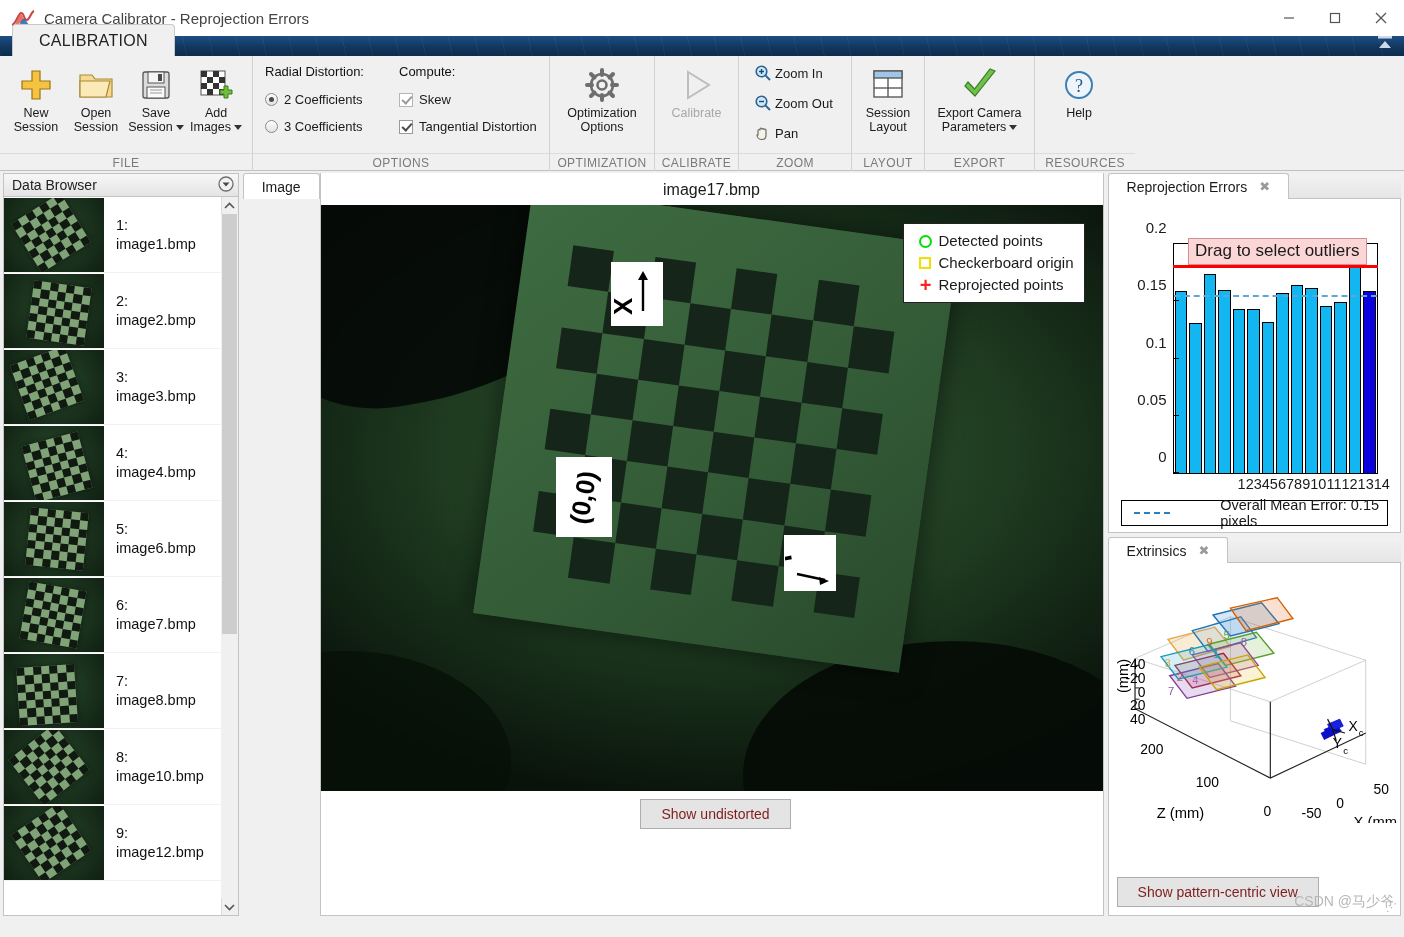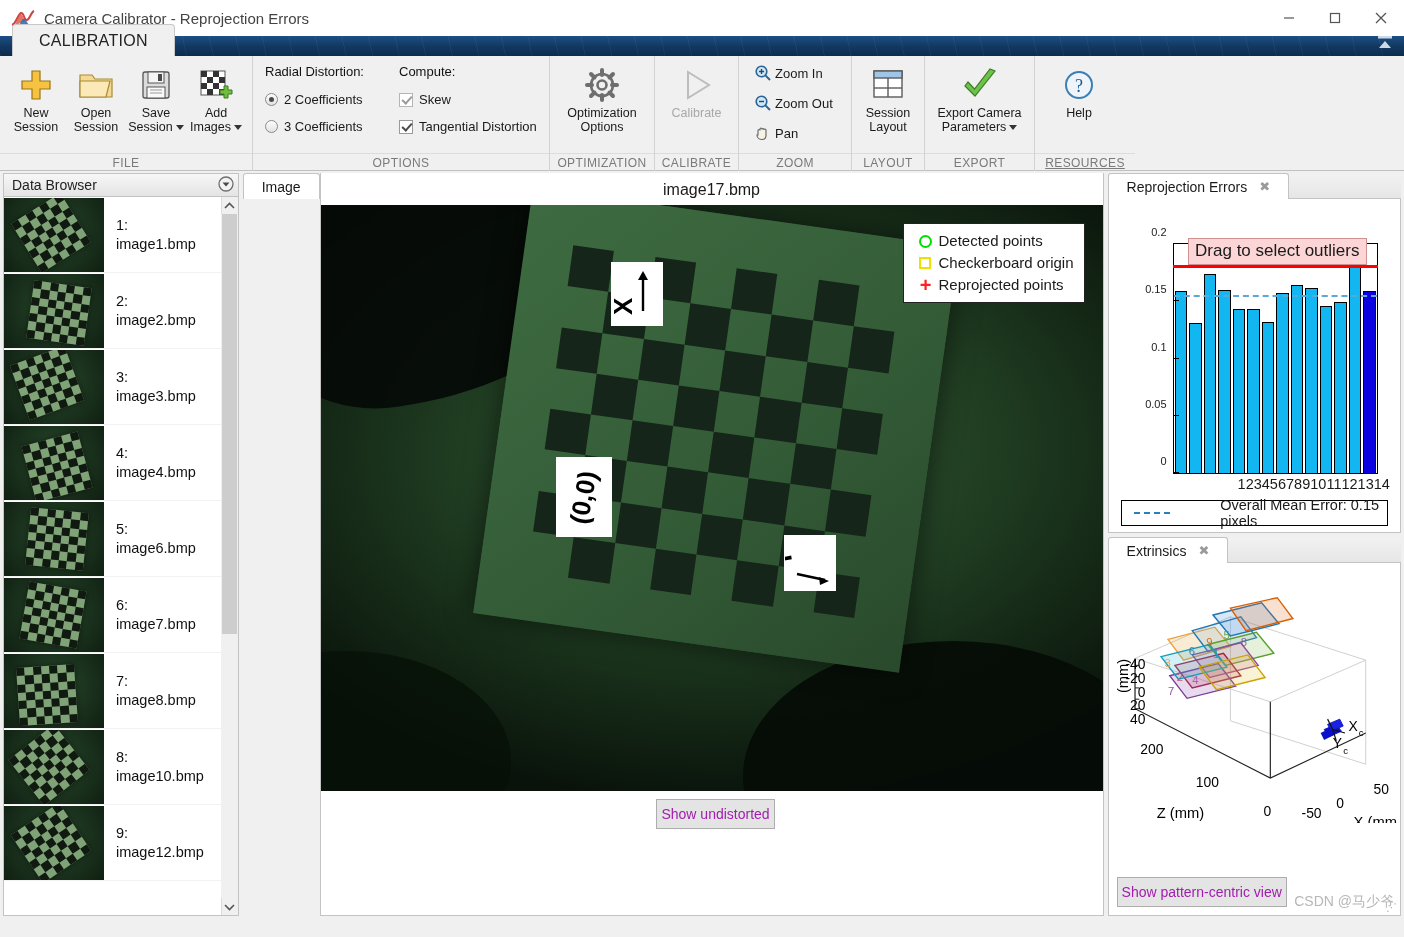--- a/index.html
+++ b/index.html
@@ -174,21 +174,21 @@
   .lg-circle { width:13px;height:13px;border:2px solid #00e000;border-radius:50%; }
   .lg-square { width:12px;height:12px;border:2px solid #f0e000; }
   .lg-plus { color:#ff2020; font-size:20px; line-height:14px; font-weight:bold; }
   .tagbox {
     position:absolute; background:#fff; color:#000; display:flex; align-items:center;
     justify-content:center; font-size:22px; font-weight:600;
   }
   .btnbar { height:46px; display:flex; align-items:center; padding-left:8px; }
   .flatbtn {
     background:#e4e4e4; border:1px solid #adadad; font-size:14px;
-    padding:6px 4px; color:#a21caf;
+    padding:6px 20px; color:#7f1d1d;
   }
 
   
   .right { width:340px; display:flex; flex-direction:column; padding:2px 3px 6px 2px; }
   .rpanel { display:flex; flex-direction:column; }
   .rpanel.top { height:360px; }
   .rpanel.bot { flex:1; margin-top:4px; }
   .rbody { flex:1; background:#fff; border:1px solid #c3c3c3; border-top:none; position:relative; }
 
   
@@ -207,21 +207,21 @@
   .meanline {
     position:absolute; left:0; right:0; border-top:2.5px dashed #5ba7d8;
   }
   .redline { position:absolute; left:-1px; right:-1px; height:3px; background:#f00; }
   .dragbox {
     position:absolute; left:14px; right:10px;
     background:#fcd6d6; border:1px solid #d09090;
     text-align:center; font-size:17px; padding:2px 0 3px;
     white-space:nowrap;
   }
-  .ytick { position:absolute; right:100%; margin-right:7px; transform:translateY(-50%); font-size:11px; }
+  .ytick { position:absolute; right:100%; margin-right:7px; transform:translateY(-50%); font-size:15px; }
   .ytickmark{ position:absolute; left:0; width:5px; height:1px; background:#000;}
   .xticks { position:absolute; left:64px; right:22px; top:100%; margin-top:3px;
             display:flex; font-size:14.5px; }
   .xticks span { flex:1; text-align:center; }
   .legbar {
     position:absolute; left:12px; right:12px; bottom:6px; height:26px;
     border:1px solid #000; background:#fff; display:flex; align-items:center;
     font-size:14.5px; padding-left:12px;gap:44px;
   }
   .legdash { width:44px; border-top:2.5px dashed #2a7fc0; margin-right:6px; }
@@ -490,21 +490,21 @@
       <div class="bigbtn">
         <div class="ico">
           <svg width="34" height="34" viewBox="0 0 34 34">
             <circle cx="17" cy="17" r="13" fill="#eef4fa" stroke="#3a7fb5" stroke-width="2"></circle>
             <text x="17" y="24" font-size="18" text-anchor="middle" fill="#1f5b8a" font-family="Liberation Serif, serif">?</text>
           </svg>
         </div>
         <div class="lbl">Help</div>
       </div>
     </div>
-    <div class="rgroup-label" style="width:100px;text-decoration:underline;">RESOURCES</div>
+    <div class="rgroup-label" style="width:100px;">RESOURCES</div>
   </div>
 </div>
 
 <div class="workspace">
 
   <div class="browser">
     <div class="browser-head">
       <span>Data Browser</span>
       <span class="spacer"></span>
       <span>

